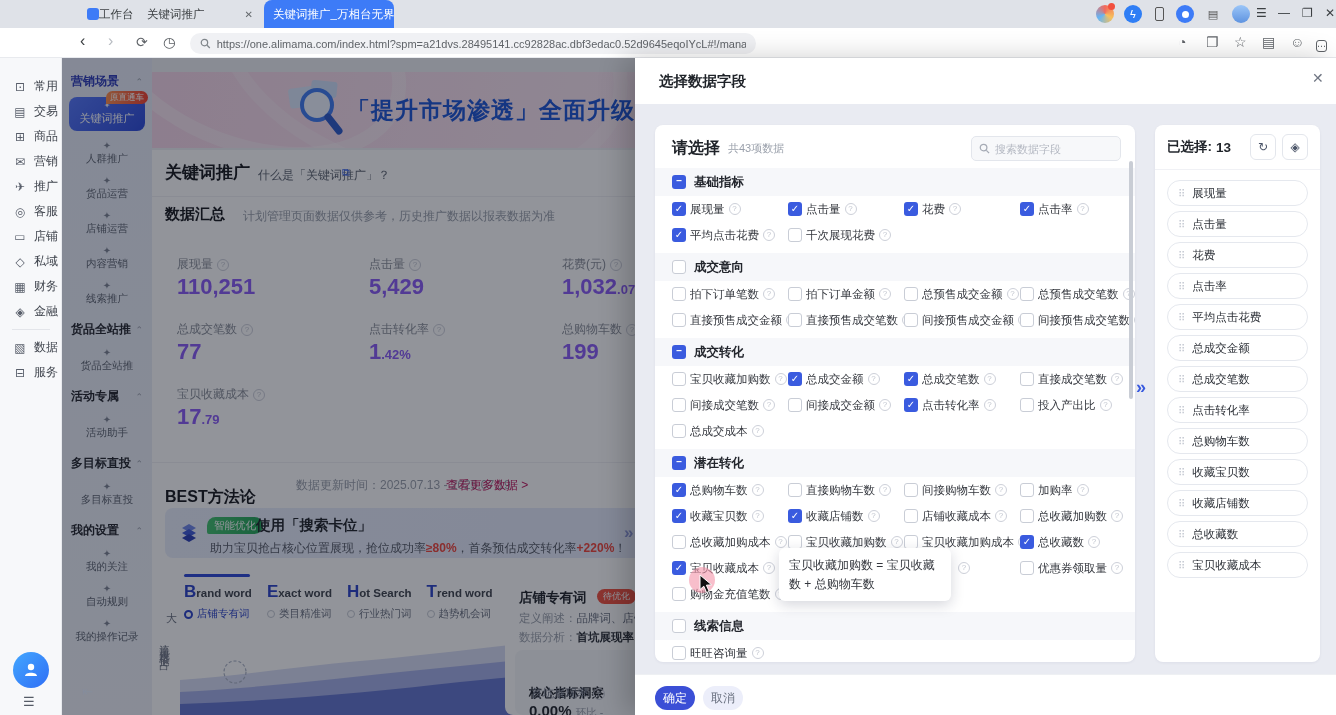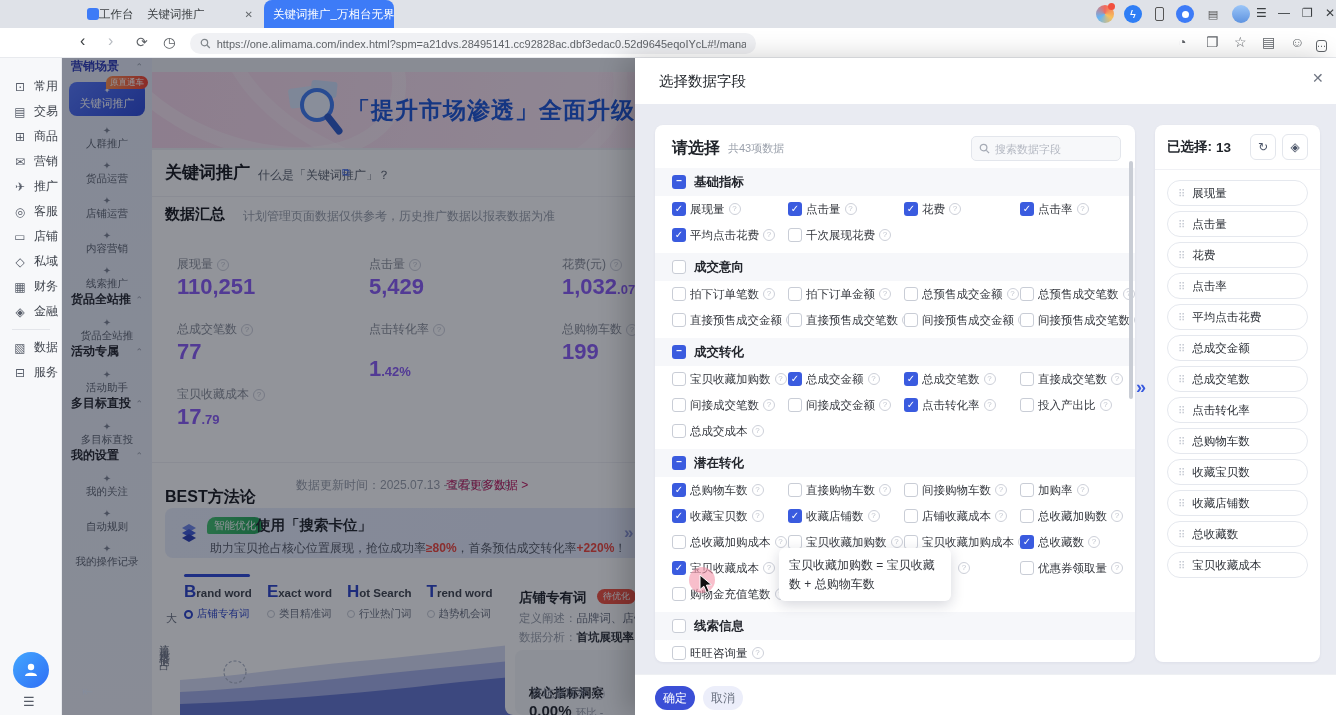--- a/index.html
+++ b/index.html
@@ -24,21 +24,21 @@
 
 .shellbar{left:0;top:58px;width:62px;height:657px;background:#f7f8fa;border-right:1px solid #e8eaee}
 .shell-item{display:flex;align-items:center;gap:7px;padding-left:13px;height:25px;font-size:12px;color:#40454e}
 .shell-item .g{font-size:12px;color:#585e6a;width:14px;text-align:center}
 .shell-div{border-top:1px solid #e3e5ea;margin:5px 12px}
 .assistant{left:13px;top:652px;width:36px;height:36px;border-radius:50%;background:linear-gradient(135deg,#43a7ff,#2f6ef5);display:flex;align-items:center;justify-content:center}
 
 .pagebg{left:62px;top:58px;width:1274px;height:657px;background:#eef0f4}
 .navbg{left:62px;top:58px;width:90px;height:657px;background:linear-gradient(#e7ecf8,#eef1f8)}
 #navContent{left:62px;top:58px;width:90px;height:657px}
-.nav-title{display:flex;align-items:center;justify-content:space-between;padding:0 9px;font-size:12px;font-weight:bold;color:#23262d}
+.nav-title{display:flex;align-items:center;justify-content:space-between;padding:0 9px;margin-top:15px;font-size:12px;font-weight:bold;color:#23262d}
 .nav-title.accent{color:#2c3ab8}
 .nav-title .ch{font-size:9px;color:#9aa0ab;font-weight:normal}
 .nav-pill{margin:7px 7px 0;height:34px;border-radius:8px;background:linear-gradient(135deg,#5577fa,#2c4ad8);position:relative;display:flex;flex-direction:column;align-items:center;justify-content:center;color:#fff;font-size:11px;gap:1px}
 .nav-pill .pg{font-size:8px;line-height:8px;opacity:.9}
 .nav-badge{position:absolute;top:-6px;right:-3px;background:linear-gradient(90deg,#ff8f4d,#f4402f);color:#fff;font-size:8.5px;height:13px;line-height:13px;padding:0 4px;border-radius:7px 7px 7px 0;white-space:nowrap}
 .nav-item{display:flex;flex-direction:column;align-items:center;margin-top:9px;font-size:10.5px;color:#5d6470;gap:1px}
 .nav-item .g{font-size:10px;color:#7d8493;height:11px;line-height:11px}
 
 .banner{left:152px;top:72px;width:1184px;height:76px;background:linear-gradient(100deg,#f6d7e9,#fbe9f3 45%,#f7dcEC);overflow:hidden}
 .banner .arc{position:absolute;border:14px solid rgba(255,255,255,.35);border-radius:50%}
@@ -82,21 +82,21 @@
 .ins-ana{left:519px;top:630px;font-size:11.5px;color:#9aa0ab;white-space:nowrap}
 .ins-ana .v{color:#2b2f36;font-weight:bold}
 .ins-sub{left:515px;top:650px;width:210px;height:65px;background:#f6f7fa;border-radius:8px}
 .ins-sub-title{left:529px;top:685px;font-size:12.5px;font-weight:bold;color:#1f2329}
 .ins-metric{left:531px;top:686px;font-size:11.5px;color:#6b7280;display:flex;gap:4px;align-items:center}
 .ins-value{left:529px;top:702px;font-size:15px;font-weight:bold;color:#1f2329}
 .ins-value .sm{font-size:10.5px;color:#9aa0ab;font-weight:normal}
 .dim{left:62px;top:58px;width:573px;height:657px;background:rgba(13,17,30,.45);z-index:5}
 
 .drawer{left:635px;top:58px;width:701px;height:657px;background:#fff;box-shadow:-10px 0 26px rgba(0,0,0,.2);z-index:10}
-.dlg-title{left:659px;top:72px;font-size:14.5px;font-weight:normal;color:#1f2329;z-index:11}
+.dlg-title{left:659px;top:72px;font-size:14.5px;font-weight:bold;color:#1f2329;z-index:11}
 .dlg-close{left:1312px;top:70px;font-size:14px;color:#6f7582;z-index:11}
 .dlg-body{left:635px;top:104px;width:701px;height:570px;background:#e9ebf2;z-index:10}
 .card{background:#fff;border-radius:8px;box-shadow:0 1px 3px rgba(30,40,80,.06)}
 .left-card{left:655px;top:125px;width:480px;height:537px;z-index:11;overflow:hidden}
 .lc-head{display:flex;align-items:center;padding:11px 14px 7px 17px}
 .lc-title{font-size:16px;font-weight:bold;color:#1f2329}
 .lc-note{font-size:11px;color:#9aa0ab;margin-left:8px}
 .searchbox{margin-left:auto;width:150px;height:25px;border:1px solid #e3e6ec;border-radius:5px;background:#f7f8fa;display:flex;align-items:center;padding:0 7px;gap:5px}
 .searchbox input{border:none;outline:none;background:transparent;font-size:11px;color:#333;width:110px;font-family:inherit}
 .searchbox input::placeholder{color:#b4b8c2}
@@ -302,21 +302,21 @@
       <div class="stat-value" style="left: 562px; top: 274px;"><span>1,032</span><span class="sm">.07</span></div>
       <div class="stat-label" style="left: 177px; top: 321px;">
         <span>总成交笔数</span>
         <span class="qi">?</span>
       </div>
       <div class="stat-value" style="left: 177px; top: 339px;"><span>77</span></div>
       <div class="stat-label" style="left: 369px; top: 321px;">
         <span>点击转化率</span>
         <span class="qi">?</span>
       </div>
-      <div class="stat-value" style="left: 369px; top: 356px;"><span>1</span><span class="sm">.42%</span></div>
+      <div class="stat-value" style="left: 369px; top: 339px;"><span>1</span><span class="sm">.42%</span></div>
       <div class="stat-label" style="left: 562px; top: 321px;">
         <span>总购物车数</span>
         <span class="qi">?</span>
       </div>
       <div class="stat-value" style="left: 562px; top: 339px;"><span>199</span></div>
       <div class="stat-label" style="left: 177px; top: 386px;">
         <span>宝贝收藏成本</span>
         <span class="qi">?</span>
       </div>
       <div class="stat-value" style="left: 177px; top: 404px;"><span>17</span><span class="sm">.79</span></div>

